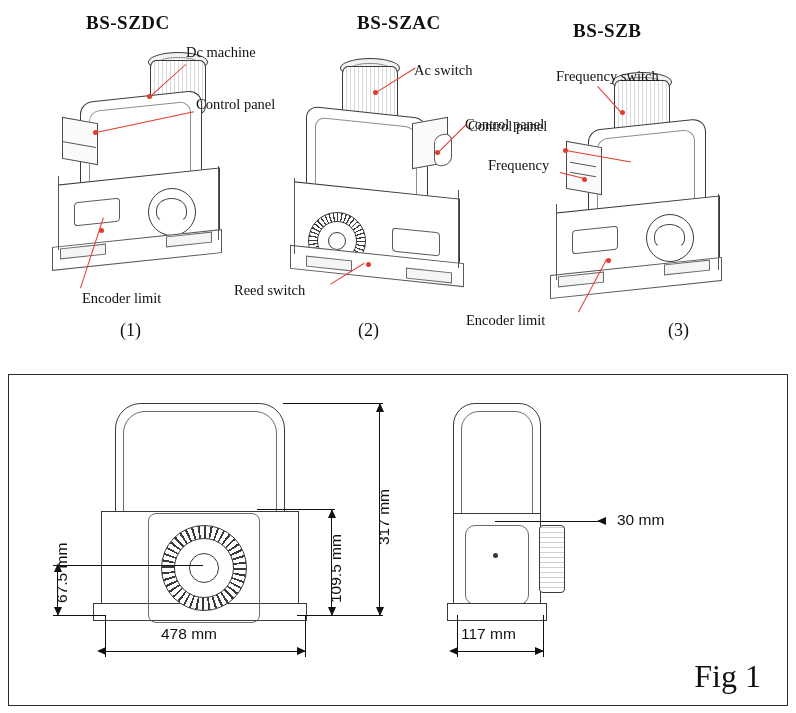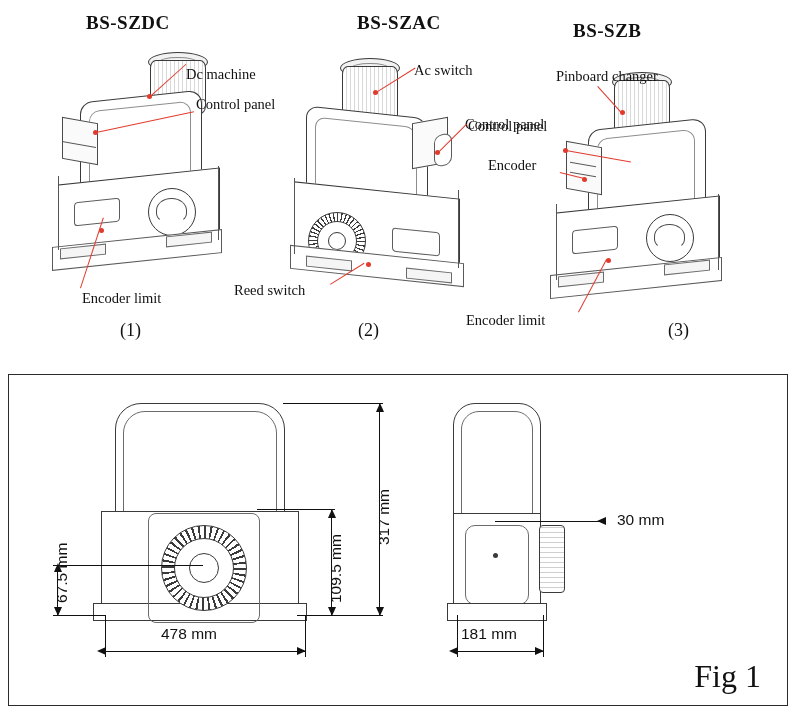--- a/index.html
+++ b/index.html
@@ -85,21 +85,21 @@
       <div class="base" style="left:18px;top:128px;width:160px;height:72px;transform:skewY(-6deg);"></div>
       <div class="window" style="left:34px;top:152px;width:44px;height:22px;transform:skewY(-6deg);"></div>
       <div class="swirl" style="left:108px;top:140px;width:46px;height:46px;"></div>
       <div class="base2" style="left:12px;top:190px;width:168px;height:22px;transform:skewY(-6deg);"></div>
       <div class="foot" style="left:20px;top:198px;width:44px;height:9px;transform:skewY(-6deg);"></div>
       <div class="foot" style="left:126px;top:186px;width:44px;height:9px;transform:skewY(-6deg);"></div>
       <div class="mvline" style="left:18px;top:128px;height:74px;"></div>
       <div class="mvline" style="left:178px;top:118px;height:74px;"></div>
     </div>
 
-    <div class="callout" style="left:186px;top:66px;">Dc machine</div>
+    <div class="callout" style="left:186px;top:44px;">Dc machine</div>
     <div class="leader" style="left:150px;top:96px;width:48px;transform:rotate(-42deg);"></div>
     <div class="dot" style="left:147px;top:94px;"></div>
 
     <div class="callout" style="left:196px;top:96px;">Control panel</div>
     <div class="leader" style="left:96px;top:132px;width:100px;transform:rotate(-12deg);"></div>
     <div class="dot" style="left:93px;top:130px;"></div>
 
     <div class="callout" style="left:82px;top:290px;">Encoder limit</div>
     <div class="leader" style="left:80px;top:288px;width:74px;transform:rotate(-72deg);"></div>
     <div class="dot" style="left:99px;top:228px;"></div>
@@ -149,29 +149,29 @@
       <div class="base" style="left:26px;top:132px;width:162px;height:74px;transform:skewY(-6deg);"></div>
       <div class="window" style="left:42px;top:156px;width:44px;height:22px;transform:skewY(-6deg);"></div>
       <div class="swirl" style="left:116px;top:142px;width:46px;height:46px;"></div>
       <div class="base2" style="left:20px;top:194px;width:170px;height:22px;transform:skewY(-6deg);"></div>
       <div class="foot" style="left:28px;top:202px;width:44px;height:9px;transform:skewY(-6deg);"></div>
       <div class="foot" style="left:134px;top:190px;width:44px;height:9px;transform:skewY(-6deg);"></div>
       <div class="mvline" style="left:26px;top:132px;height:76px;"></div>
       <div class="mvline" style="left:188px;top:122px;height:76px;"></div>
     </div>
 
-    <div class="callout" style="left:556px;top:68px;">Pinboard changer</div>
+    <div class="callout" style="left:556px;top:68px;">Frequency switch</div>
     <div class="leader" style="left:598px;top:86px;width:36px;transform:rotate(48deg);"></div>
     <div class="dot" style="left:620px;top:110px;"></div>
 
     <div class="callout" style="left:468px;top:118px;">Control panel</div>
     <div class="leader" style="left:566px;top:150px;width:66px;transform:rotate(10deg);"></div>
     <div class="dot" style="left:563px;top:148px;"></div>
 
-    <div class="callout" style="left:488px;top:157px;">Encoder</div>
+    <div class="callout" style="left:488px;top:157px;">Frequency</div>
     <div class="leader" style="left:560px;top:172px;width:26px;transform:rotate(14deg);"></div>
     <div class="dot" style="left:582px;top:177px;"></div>
 
     <div class="callout" style="left:466px;top:312px;">Encoder limit</div>
     <div class="leader" style="left:578px;top:312px;width:60px;transform:rotate(-62deg);"></div>
     <div class="dot" style="left:606px;top:258px;"></div>
 
     <div class="fig-number" style="left:668px;top:320px;">(3)</div>
   </div>
 
@@ -223,18 +223,18 @@
 
     <div class="dimline h" style="left:486px;top:146px;width:110px;"></div>
     <div class="arrow l" style="left:588px;top:142px;"></div>
     <div class="dim-text" style="left:608px;top:136px;">30 mm</div>
 
     <div class="dimline h" style="left:448px;top:276px;width:86px;"></div>
     <div class="arrow l" style="left:440px;top:272px;"></div>
     <div class="arrow r" style="left:526px;top:272px;"></div>
     <div class="ext v" style="left:448px;top:240px;height:42px;"></div>
     <div class="ext v" style="left:534px;top:240px;height:42px;"></div>
-    <div class="dim-text" style="left:452px;top:250px;">181 mm</div>
+    <div class="dim-text" style="left:452px;top:250px;">117 mm</div>
 
     <div class="figlabel">Fig 1</div>
   </div>
 
 </div>
 
 </body></html>

